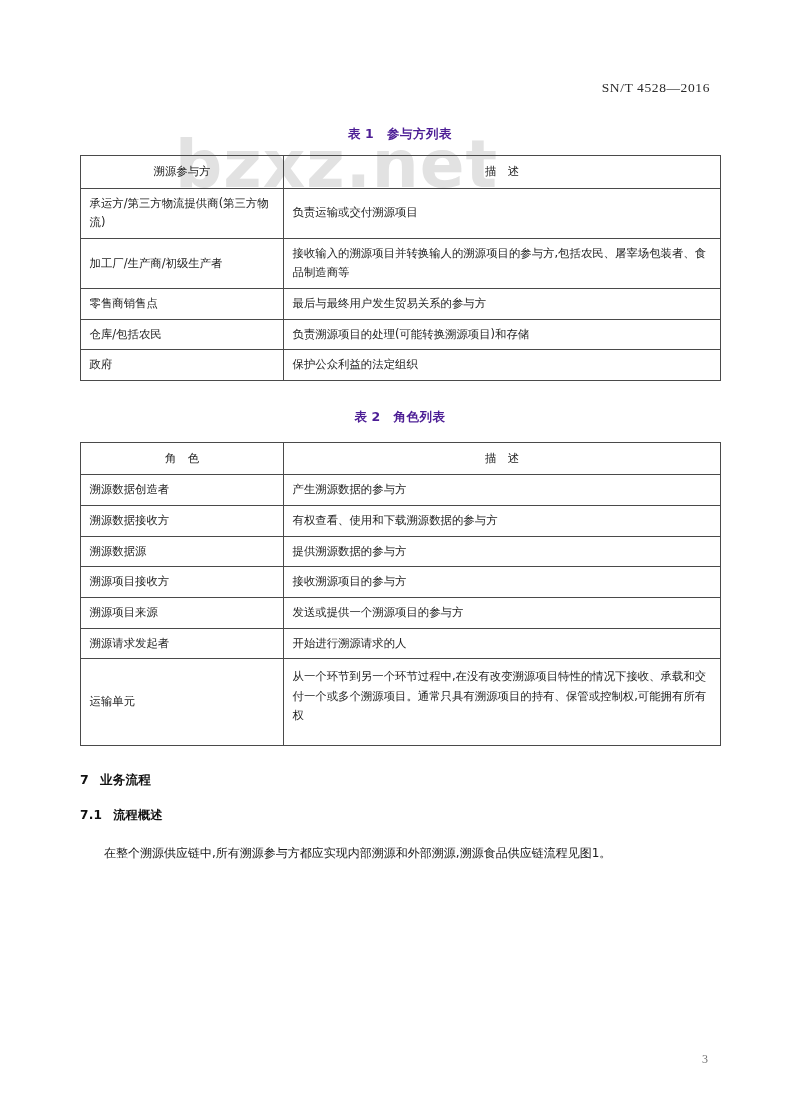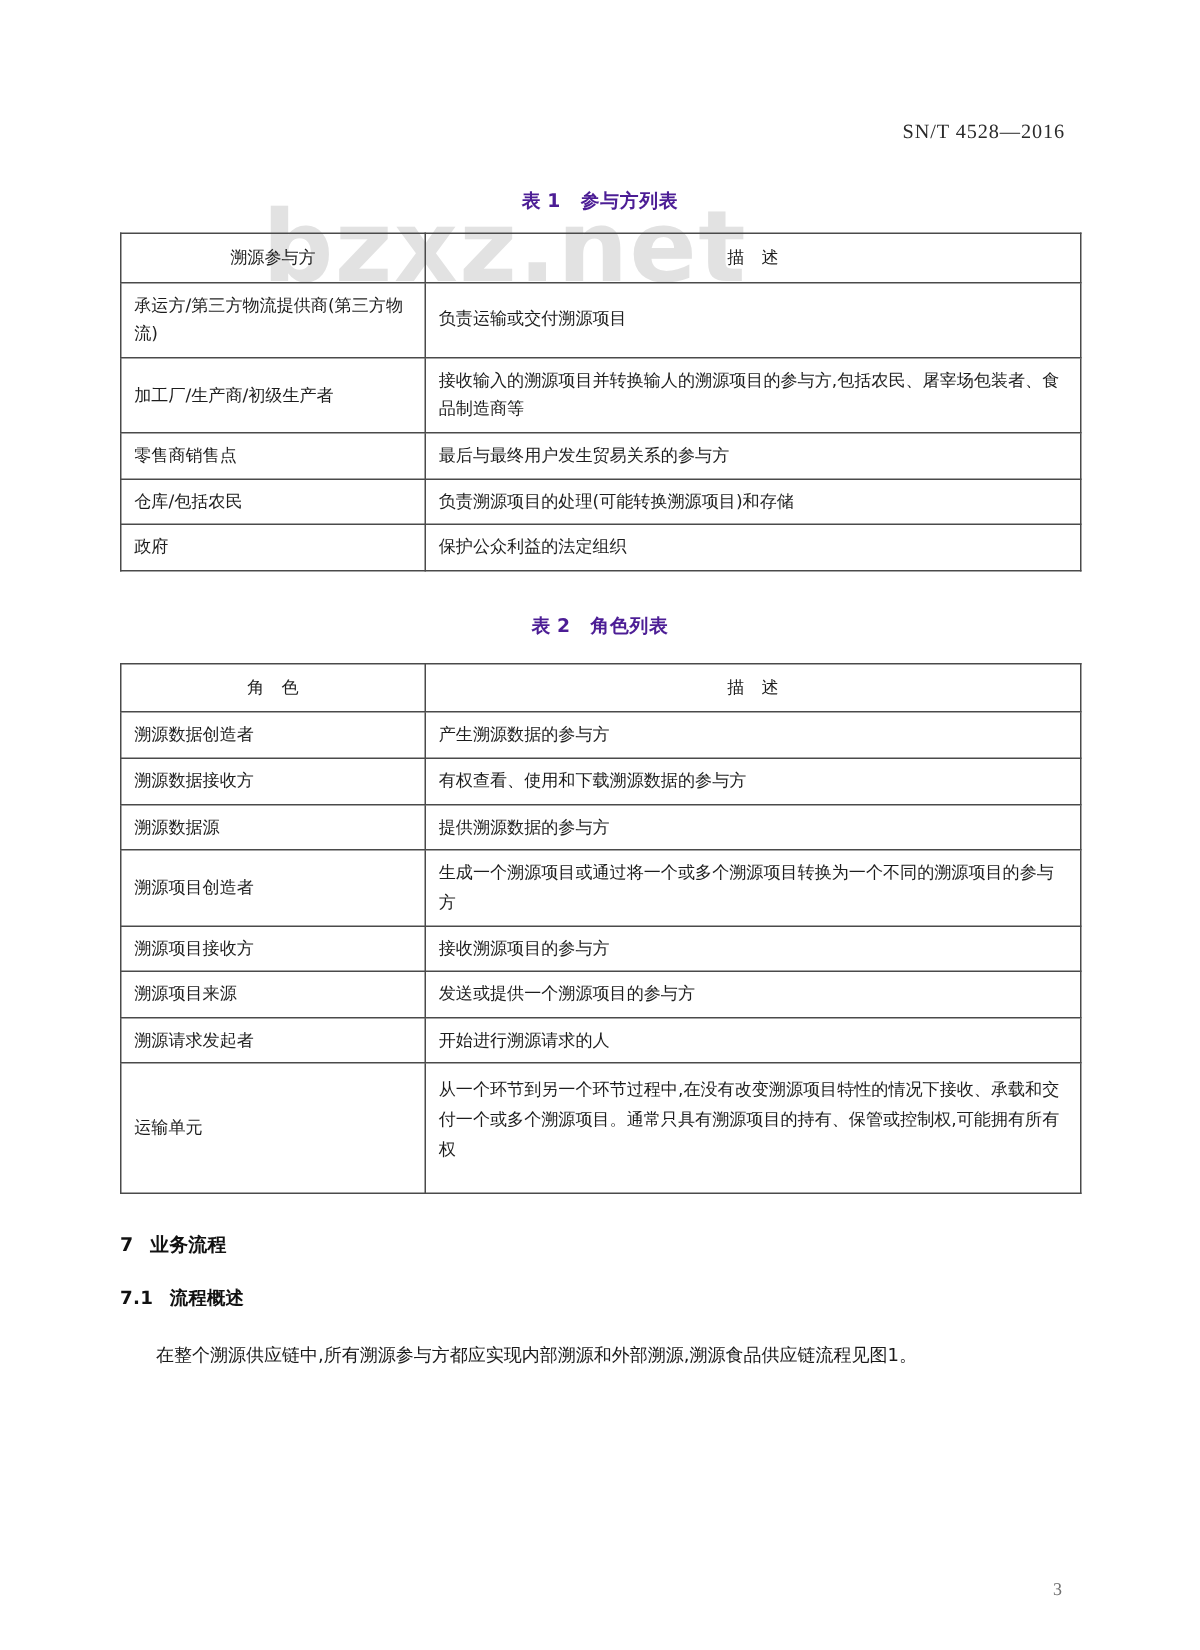--- a/index.html
+++ b/index.html
@@ -201,24 +201,20 @@
         </tr>
         <tr>
           <td class="name-cell">溯源数据接收方</td>
           <td class="desc-cell">有权查看、使用和下载溯源数据的参与方</td>
         </tr>
         <tr>
           <td class="name-cell">溯源数据源</td>
           <td class="desc-cell">提供溯源数据的参与方</td>
         </tr>
         <tr>
-          <td class="name-cell">溯源项目创造者</td>
-          <td class="desc-cell">生成一个溯源项目或通过将一个或多个溯源项目转换为一个不同的溯源项目的参与方</td>
-        </tr>
-        <tr>
           <td class="name-cell">溯源项目接收方</td>
           <td class="desc-cell">接收溯源项目的参与方</td>
         </tr>
         <tr>
           <td class="name-cell">溯源项目来源</td>
           <td class="desc-cell">发送或提供一个溯源项目的参与方</td>
         </tr>
         <tr>
           <td class="name-cell">溯源请求发起者</td>
           <td class="desc-cell">开始进行溯源请求的人</td>

